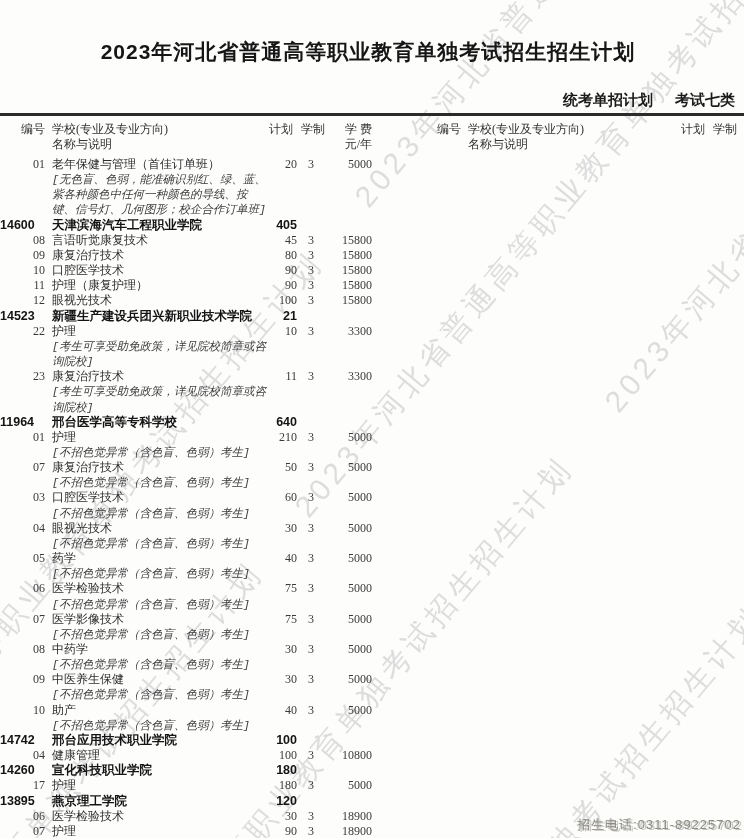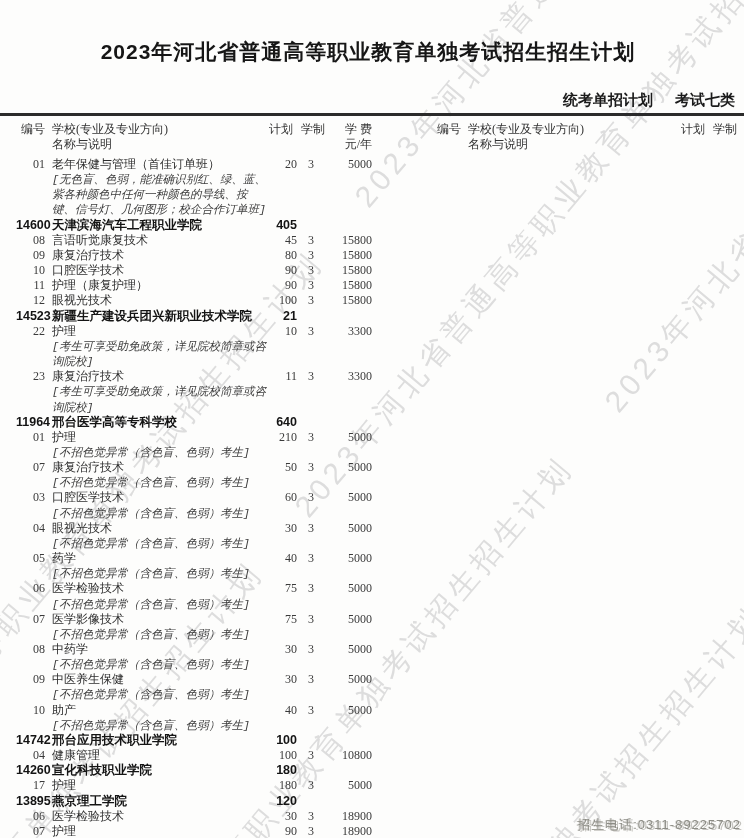--- a/index.html
+++ b/index.html
@@ -65,21 +65,21 @@
   }
   .c-no{text-align:right;padding-right:3px;color:#3a3a3a;}
   .c-name{padding-left:4px;}
   .c-plan{text-align:right;color:#3a3a3a;}
   .c-years{text-align:center;color:#3a3a3a;}
   .c-fee{text-align:right;color:#3a3a3a;}
   .row.school{
     font-family:"Liberation Sans","DejaVu Sans",sans-serif;
     font-weight:bold;font-size:12.5px;color:#141414;
   }
-  .row.school .c-no{text-align:left;padding-left:16px;padding-right:0;color:#141414;}
+  .row.school .c-no{text-align:left;padding-left:0;padding-right:0;color:#141414;}
   .row.school .c-plan{color:#141414;}
   .row.note{display:block;}
   .c-note{
     margin-left:52px;width:214px;
     font-style:italic;color:#3d3d3d;
     font-size:11.5px;line-height:15.15px;font-family:Liberation Mono, monospace;
   }
   
   .footer-phone{
     position:absolute;right:3px;bottom:4px;z-index:2;

